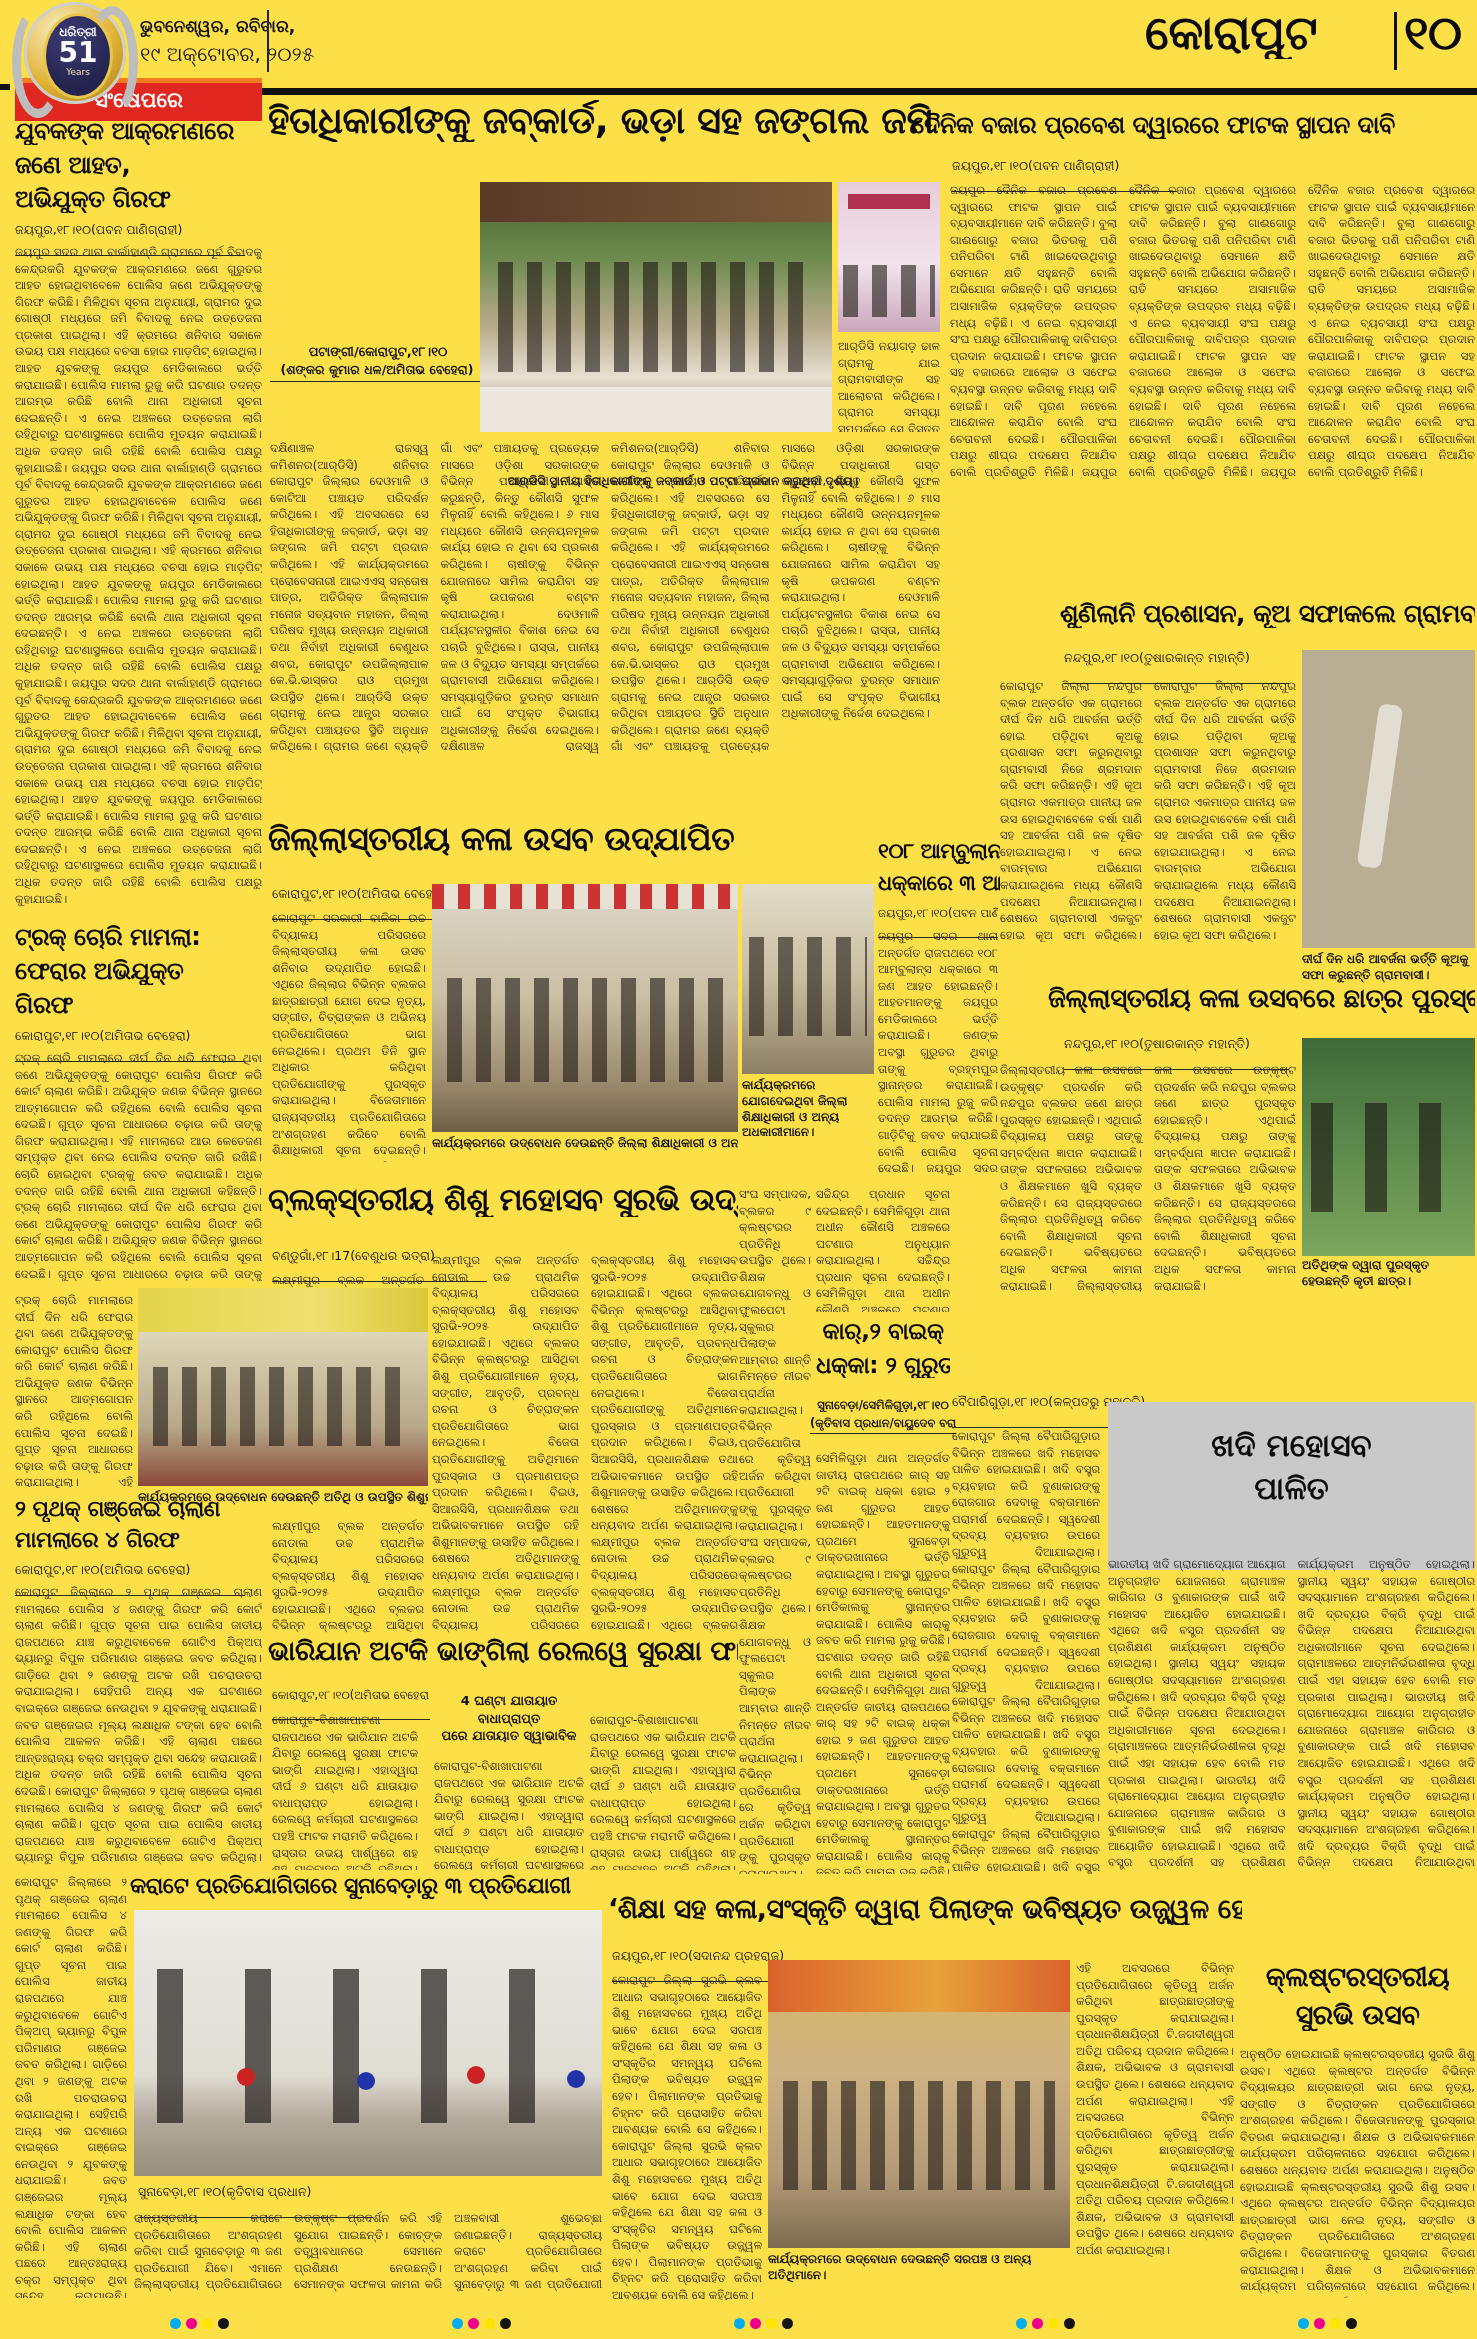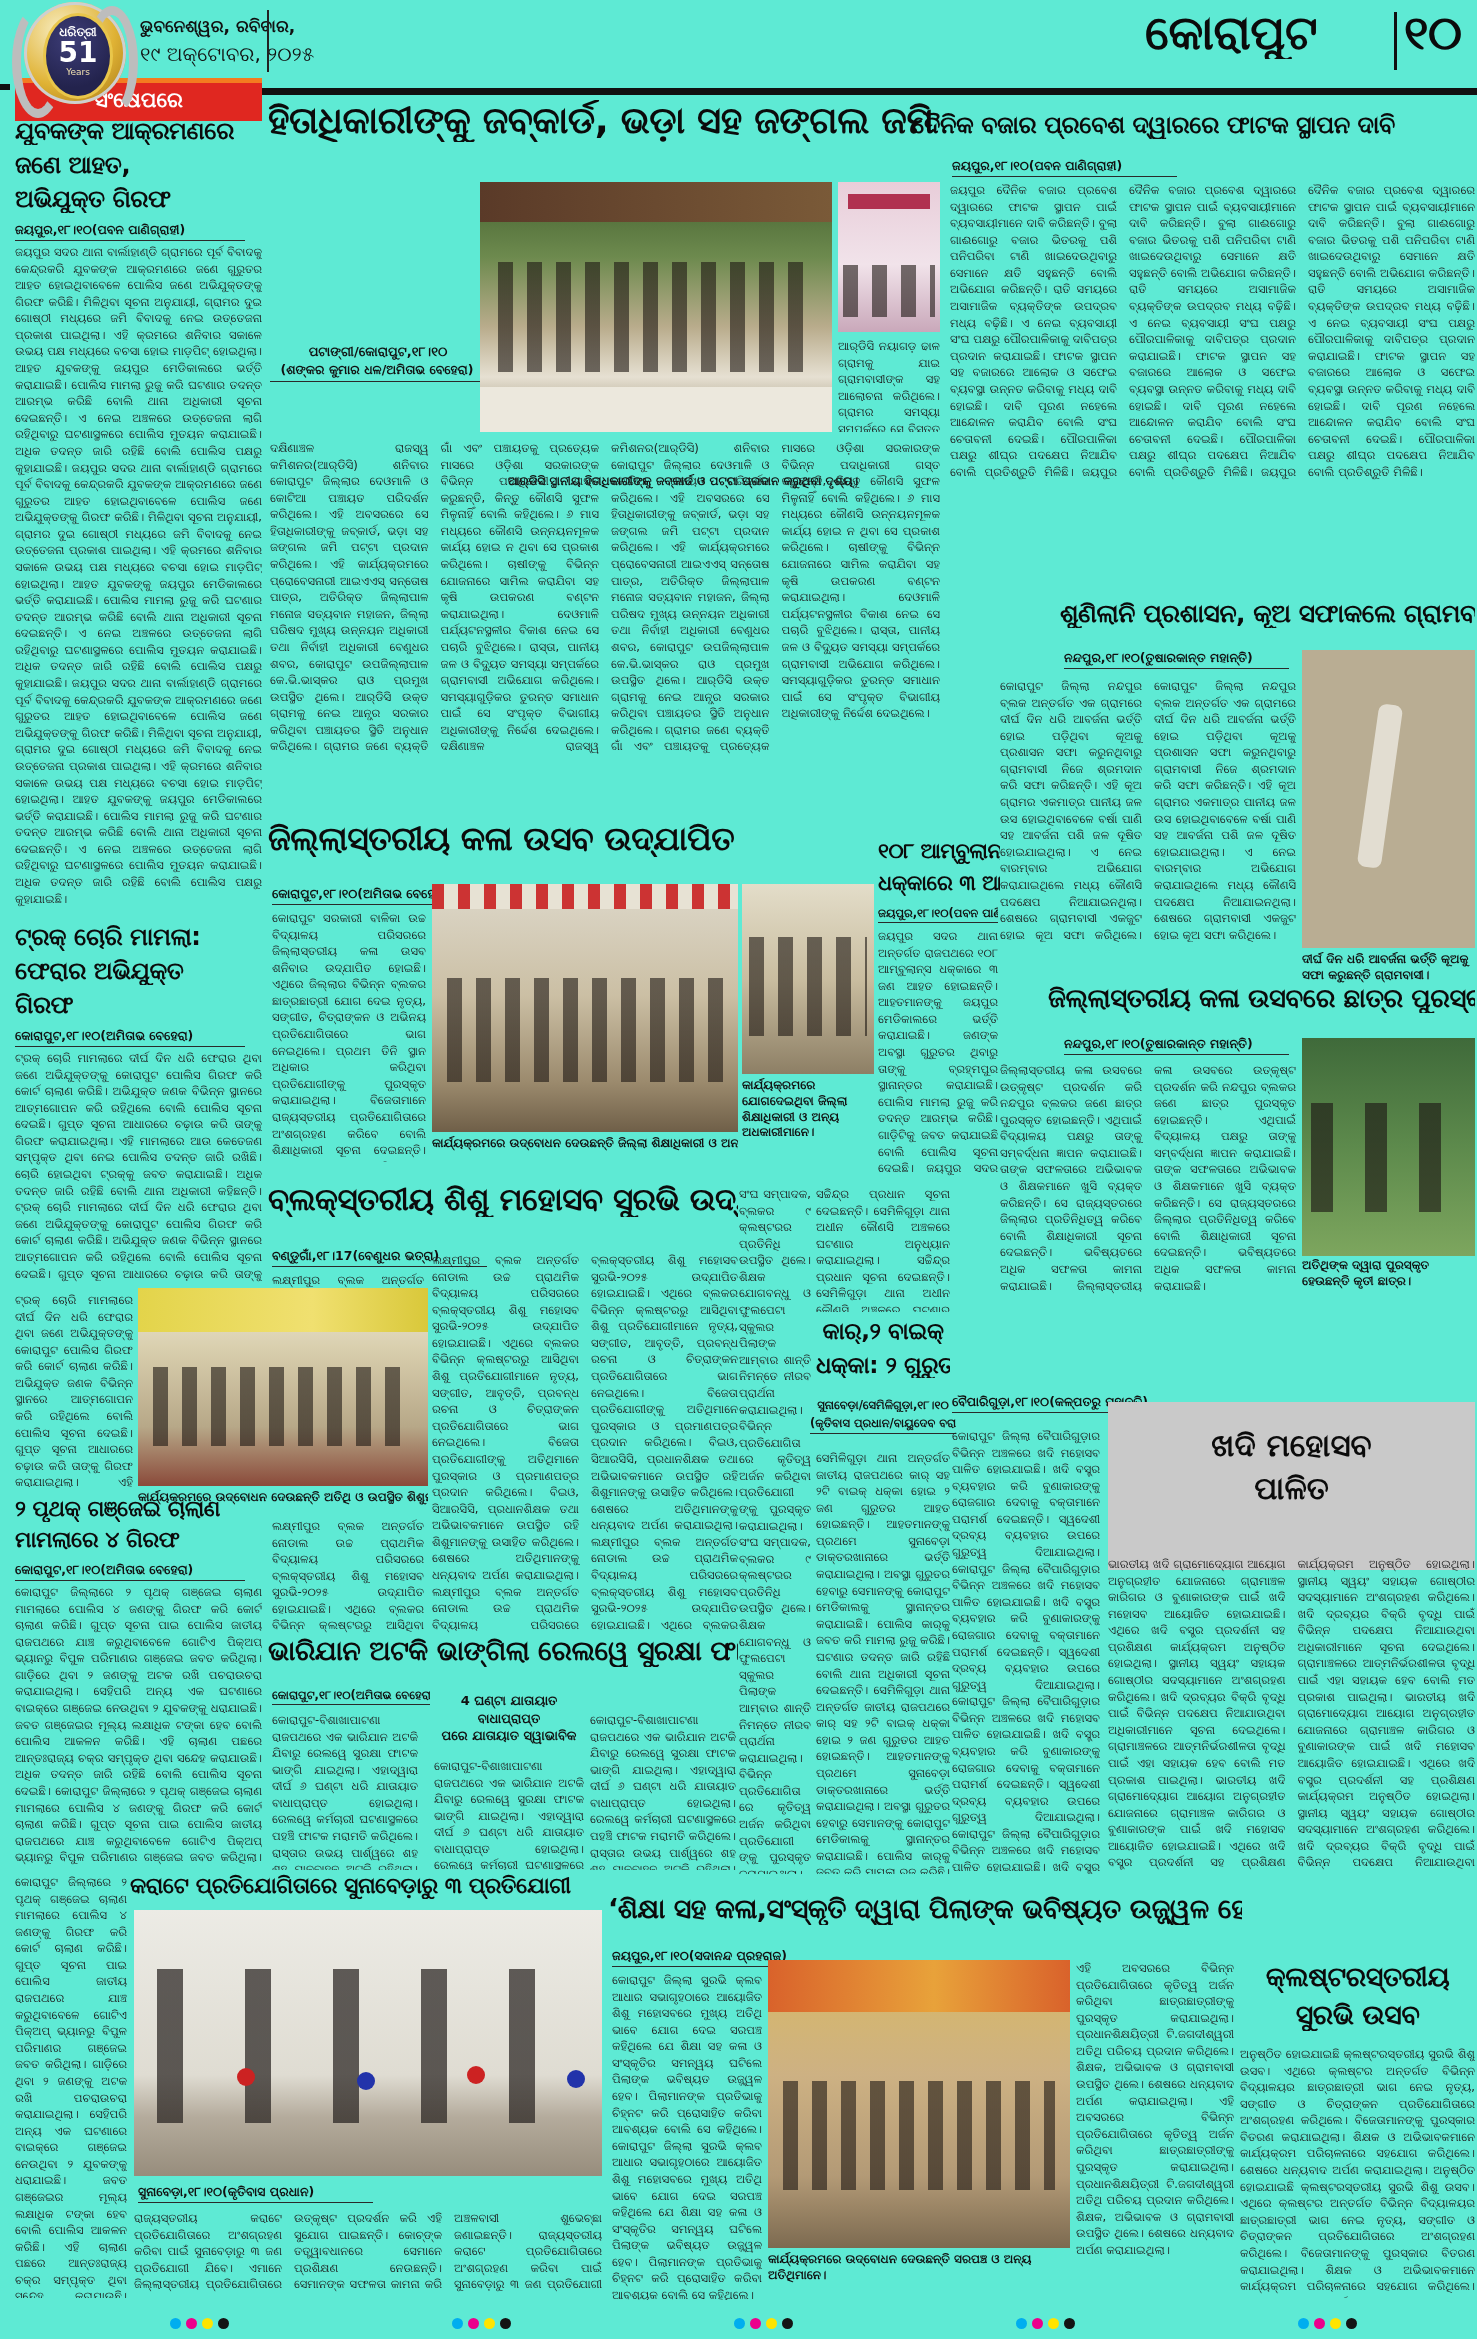--- a/index.html
+++ b/index.html
@@ -1,28 +1,28 @@
 <!DOCTYPE html>
 <html><head>
 <meta charset="utf-8">
 <style>
   html,body{margin:0;padding:0;background:#e8e8e8;}
-  #page{position:relative;width:1477px;height:2339px;background:#5eead4;overflow:hidden;
+  #page{position:relative;width:1477px;height:2339px;background:#fde047;overflow:hidden;
         font-family:"DejaVu Sans",sans-serif;color:#111;}
   .abs{position:absolute;}
   .hl{font-weight:bold;color:#0b0b0b;line-height:1.13;letter-spacing:-0.5px;overflow:hidden;}
   .nowrap{white-space:nowrap;}
   .center{text-align:center;}
   .body-text{font-size:11.6px;line-height:1.43;text-align:justify;color:#1c1c1c;overflow:hidden;
              word-break:break-word;}
   .cols2{column-count:2;column-gap:12px;}
   .cols3{column-count:3;column-gap:12px;}
   .cols4{column-count:4;column-gap:12px;}
-  .dateline{font-weight:bold;font-size:12.5px;color:#111;border-bottom:1.6px solid #2a2a2a;
-            padding-bottom:2px;white-space:nowrap;overflow:hidden;}
+  .dateline{font-weight:normal;font-size:12.5px;color:#111;border-bottom:1.6px solid #2a2a2a;
+            padding-bottom:17px;white-space:nowrap;overflow:hidden;}
   .caption{font-weight:bold;font-size:12px;line-height:1.32;color:#111;overflow:hidden;}
   .graybox{background:#c9c9c9;text-align:center;font-weight:bold;color:#0b0b0b;overflow:hidden;}
   .photo{overflow:hidden;background:#b9ad93;}
   .photo .ppl{position:absolute;left:5%;right:5%;top:32%;height:44%;
     background:repeating-linear-gradient(90deg,rgba(28,22,18,.6) 0 15px,rgba(28,22,18,0) 15px 29px);
     filter:blur(.6px);}
   .photo .table{position:absolute;left:0;right:0;bottom:0;height:18%;background:#ece8dd;}
   .photo .banner{position:absolute;left:0;right:0;top:0;height:16%;}
   .redrule{background:#111;}
   .dot{width:11px;height:11px;border-radius:50%;display:inline-block;margin-right:5px;}

